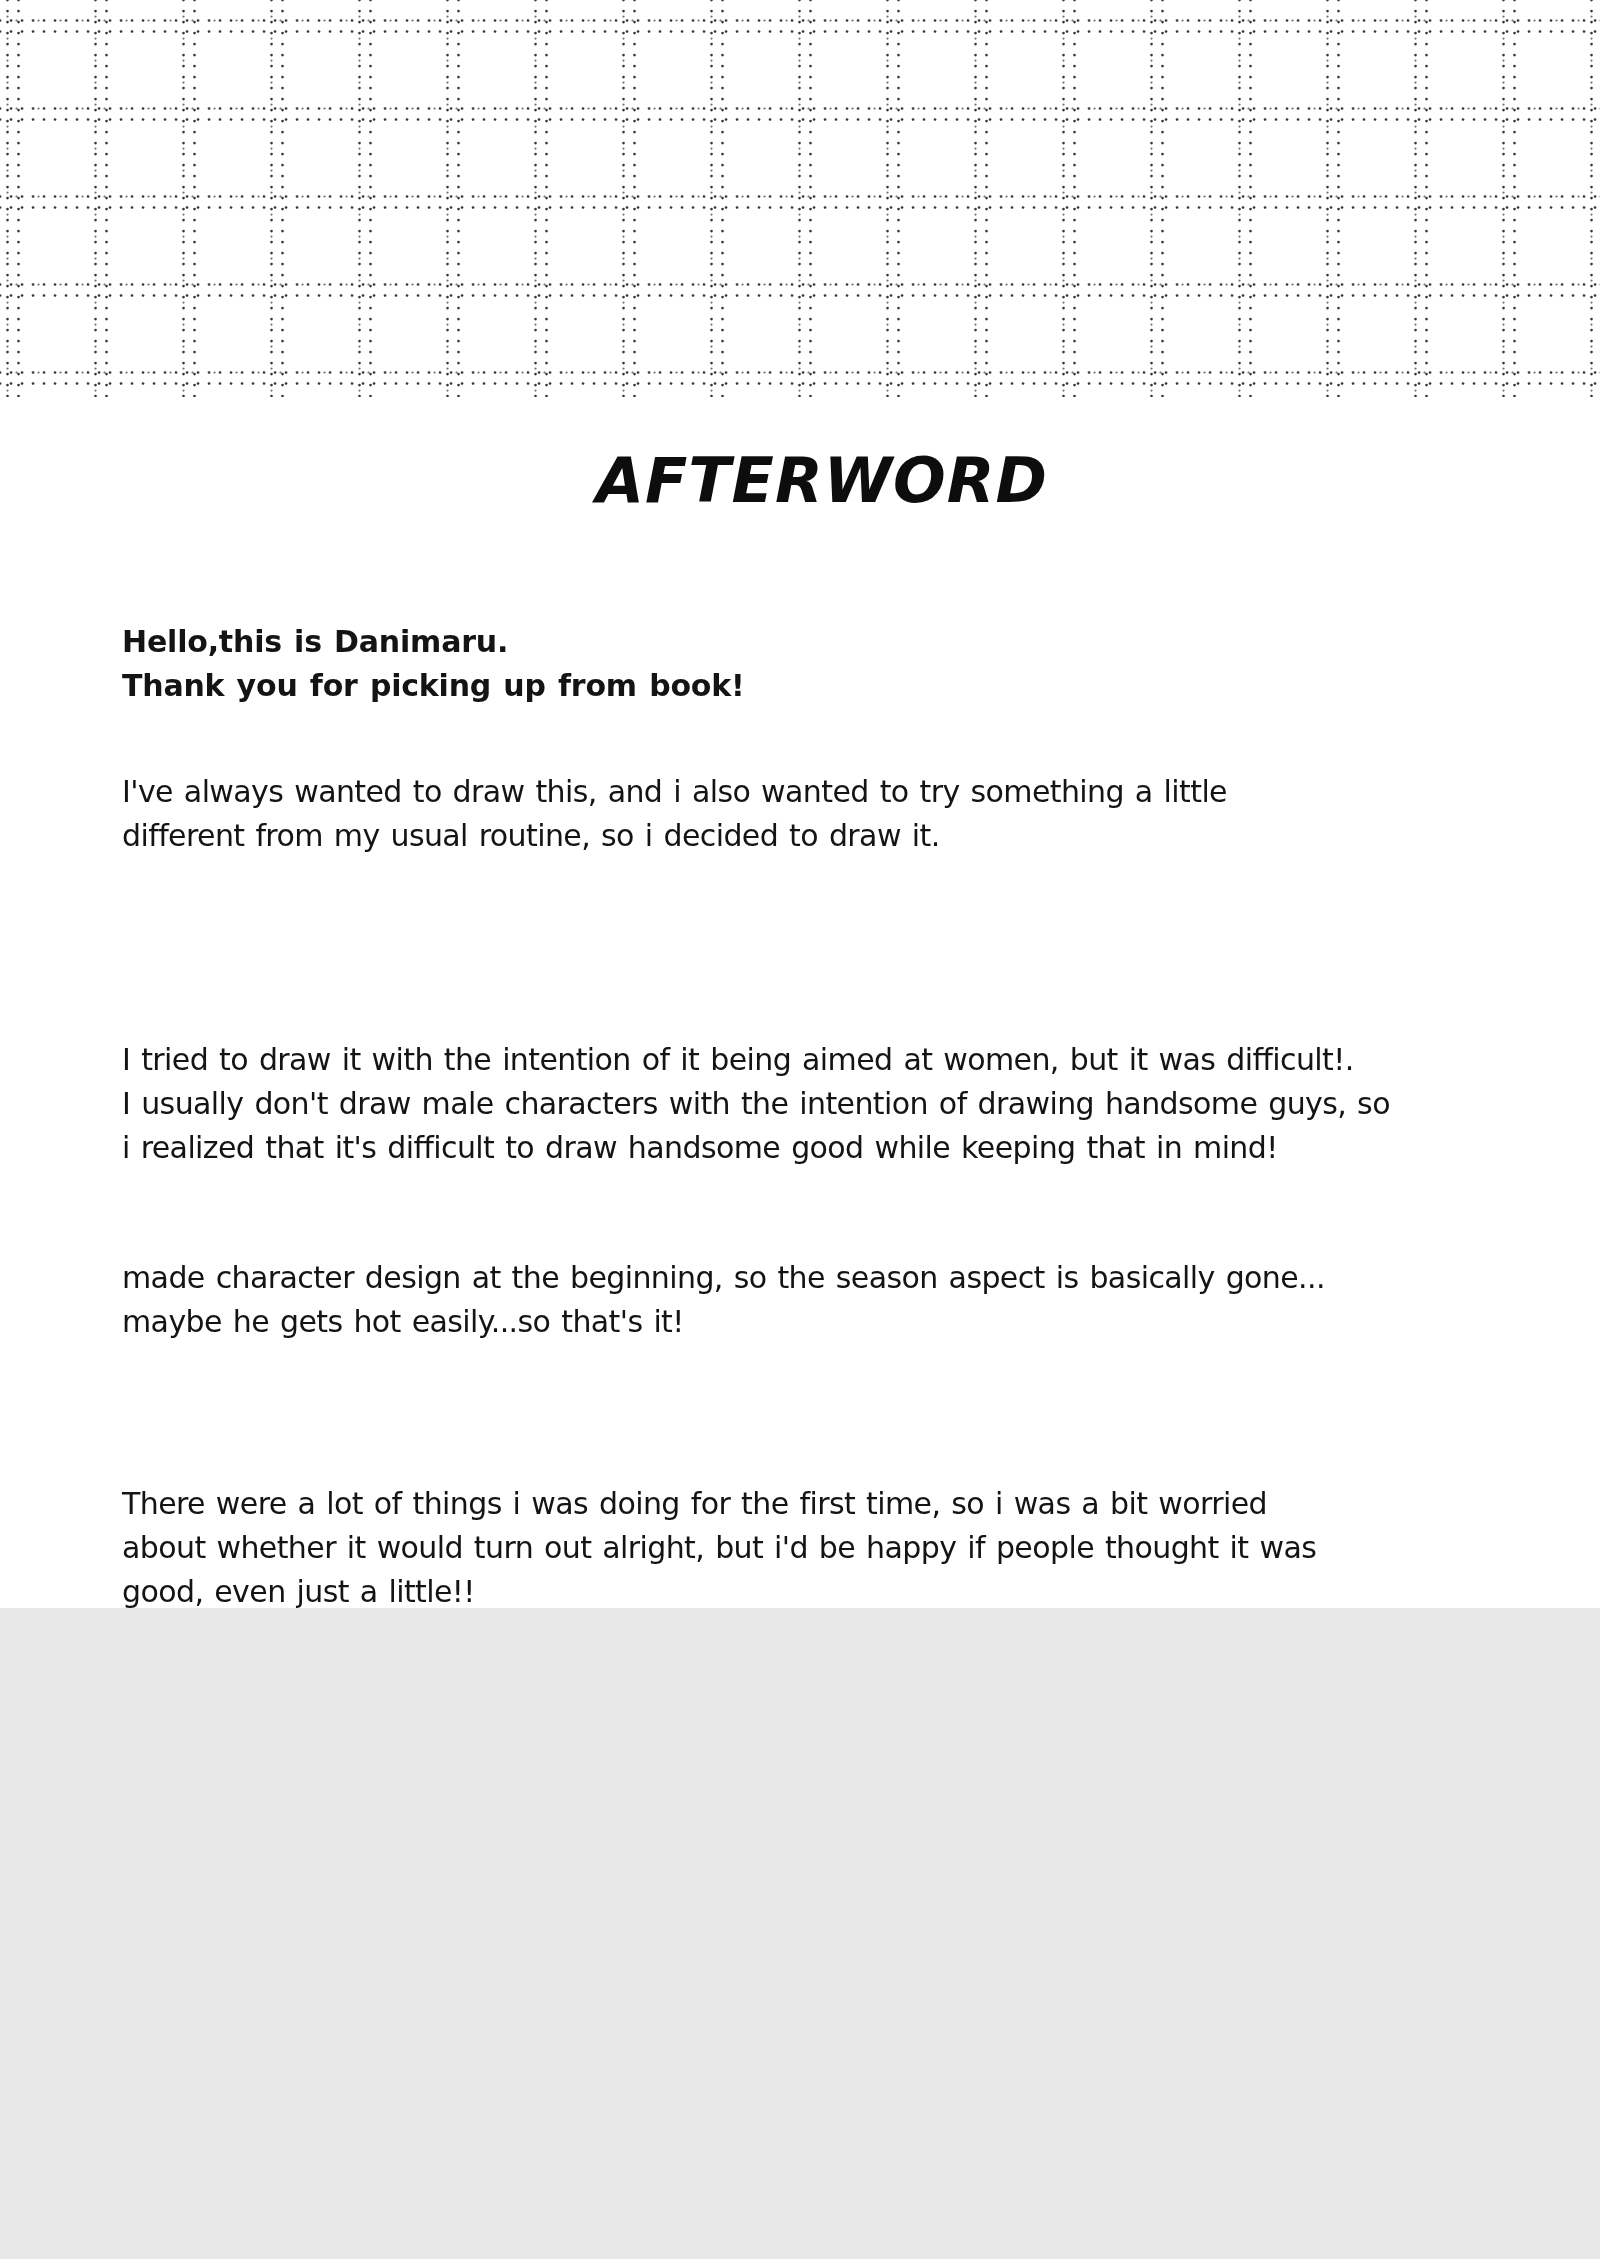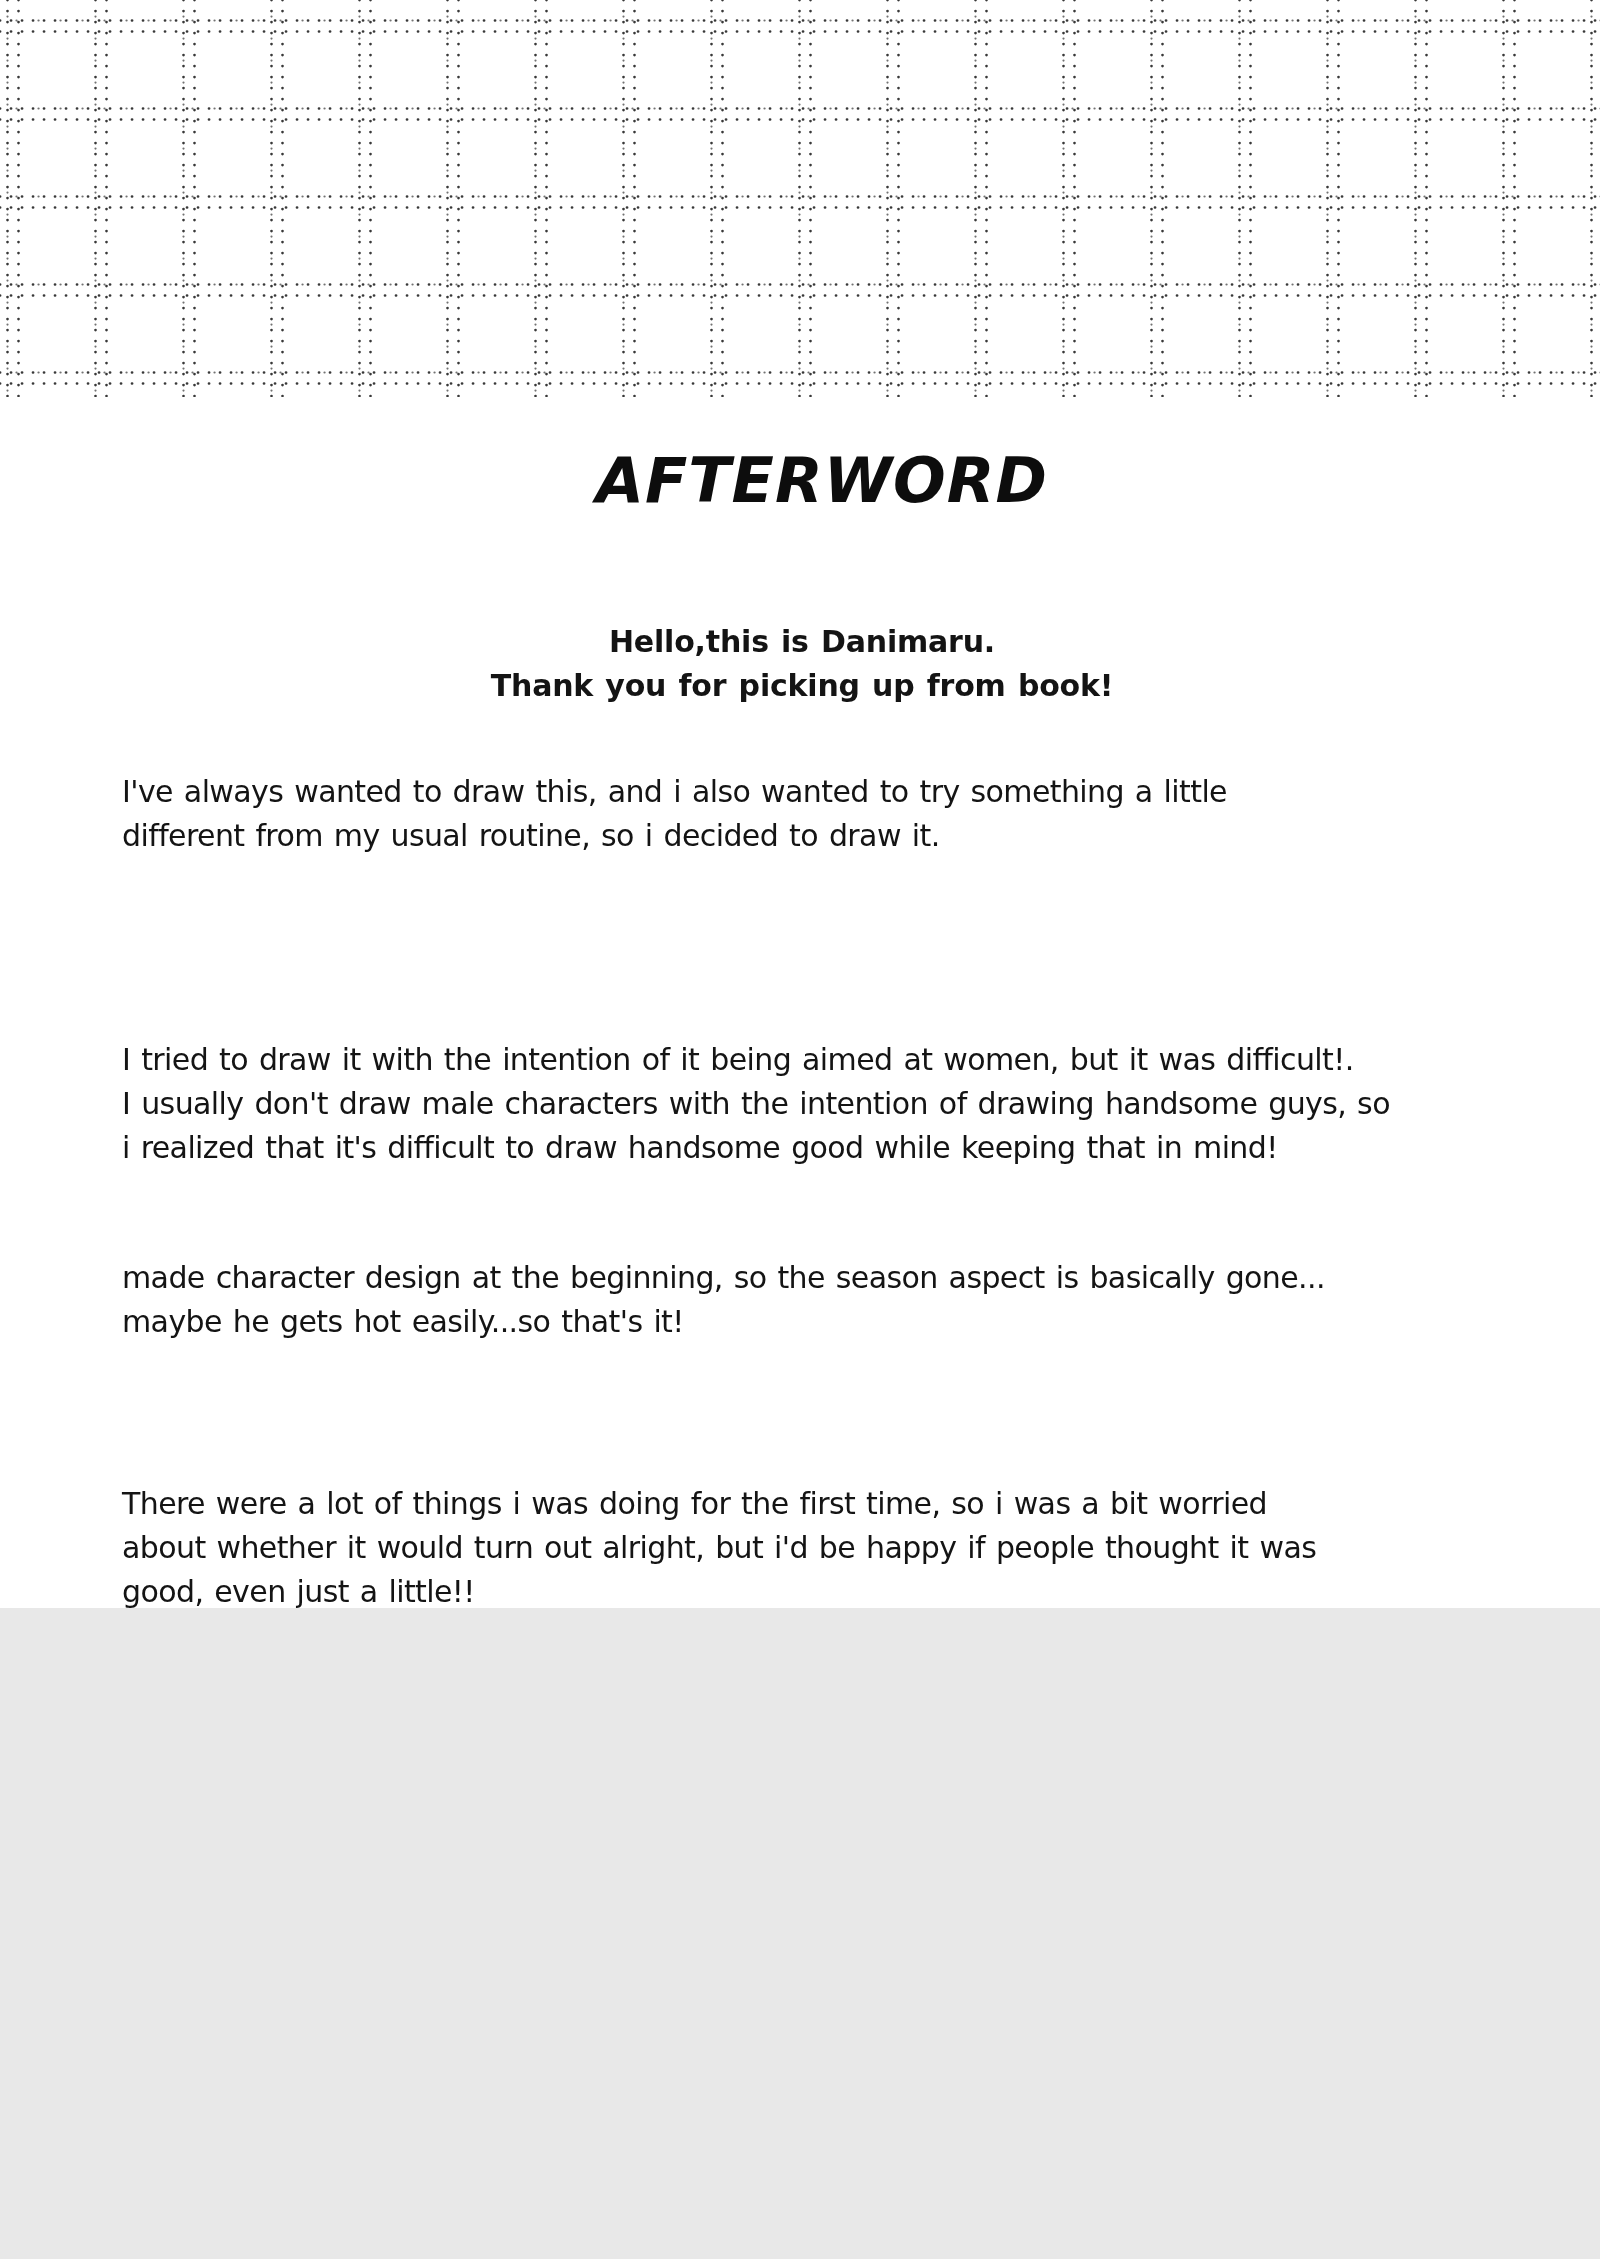--- a/index.html
+++ b/index.html
@@ -36,21 +36,21 @@
   .para {
     position: absolute;
     left: 122px;
     width: 1360px;
     font-size: 30px;
     line-height: 44px;
     letter-spacing: -0.6px;
     word-spacing: 2px;
     color: #141414;
   }
-  .para.bold { font-weight: bold; letter-spacing: -0.2px; text-align: center; }
+  .para.bold { font-weight: bold; letter-spacing: -0.2px; }
   .p1 { top: 620px; }
   .p2 { top: 770px; }
   .p3 { top: 1038px; }
   .p4 { top: 1256px; }
   .p5 { top: 1482px; }
   .p6 { top: 1700px; }
   .text-line { white-space: pre; }
 
   .stray-mark {
     position: absolute;

